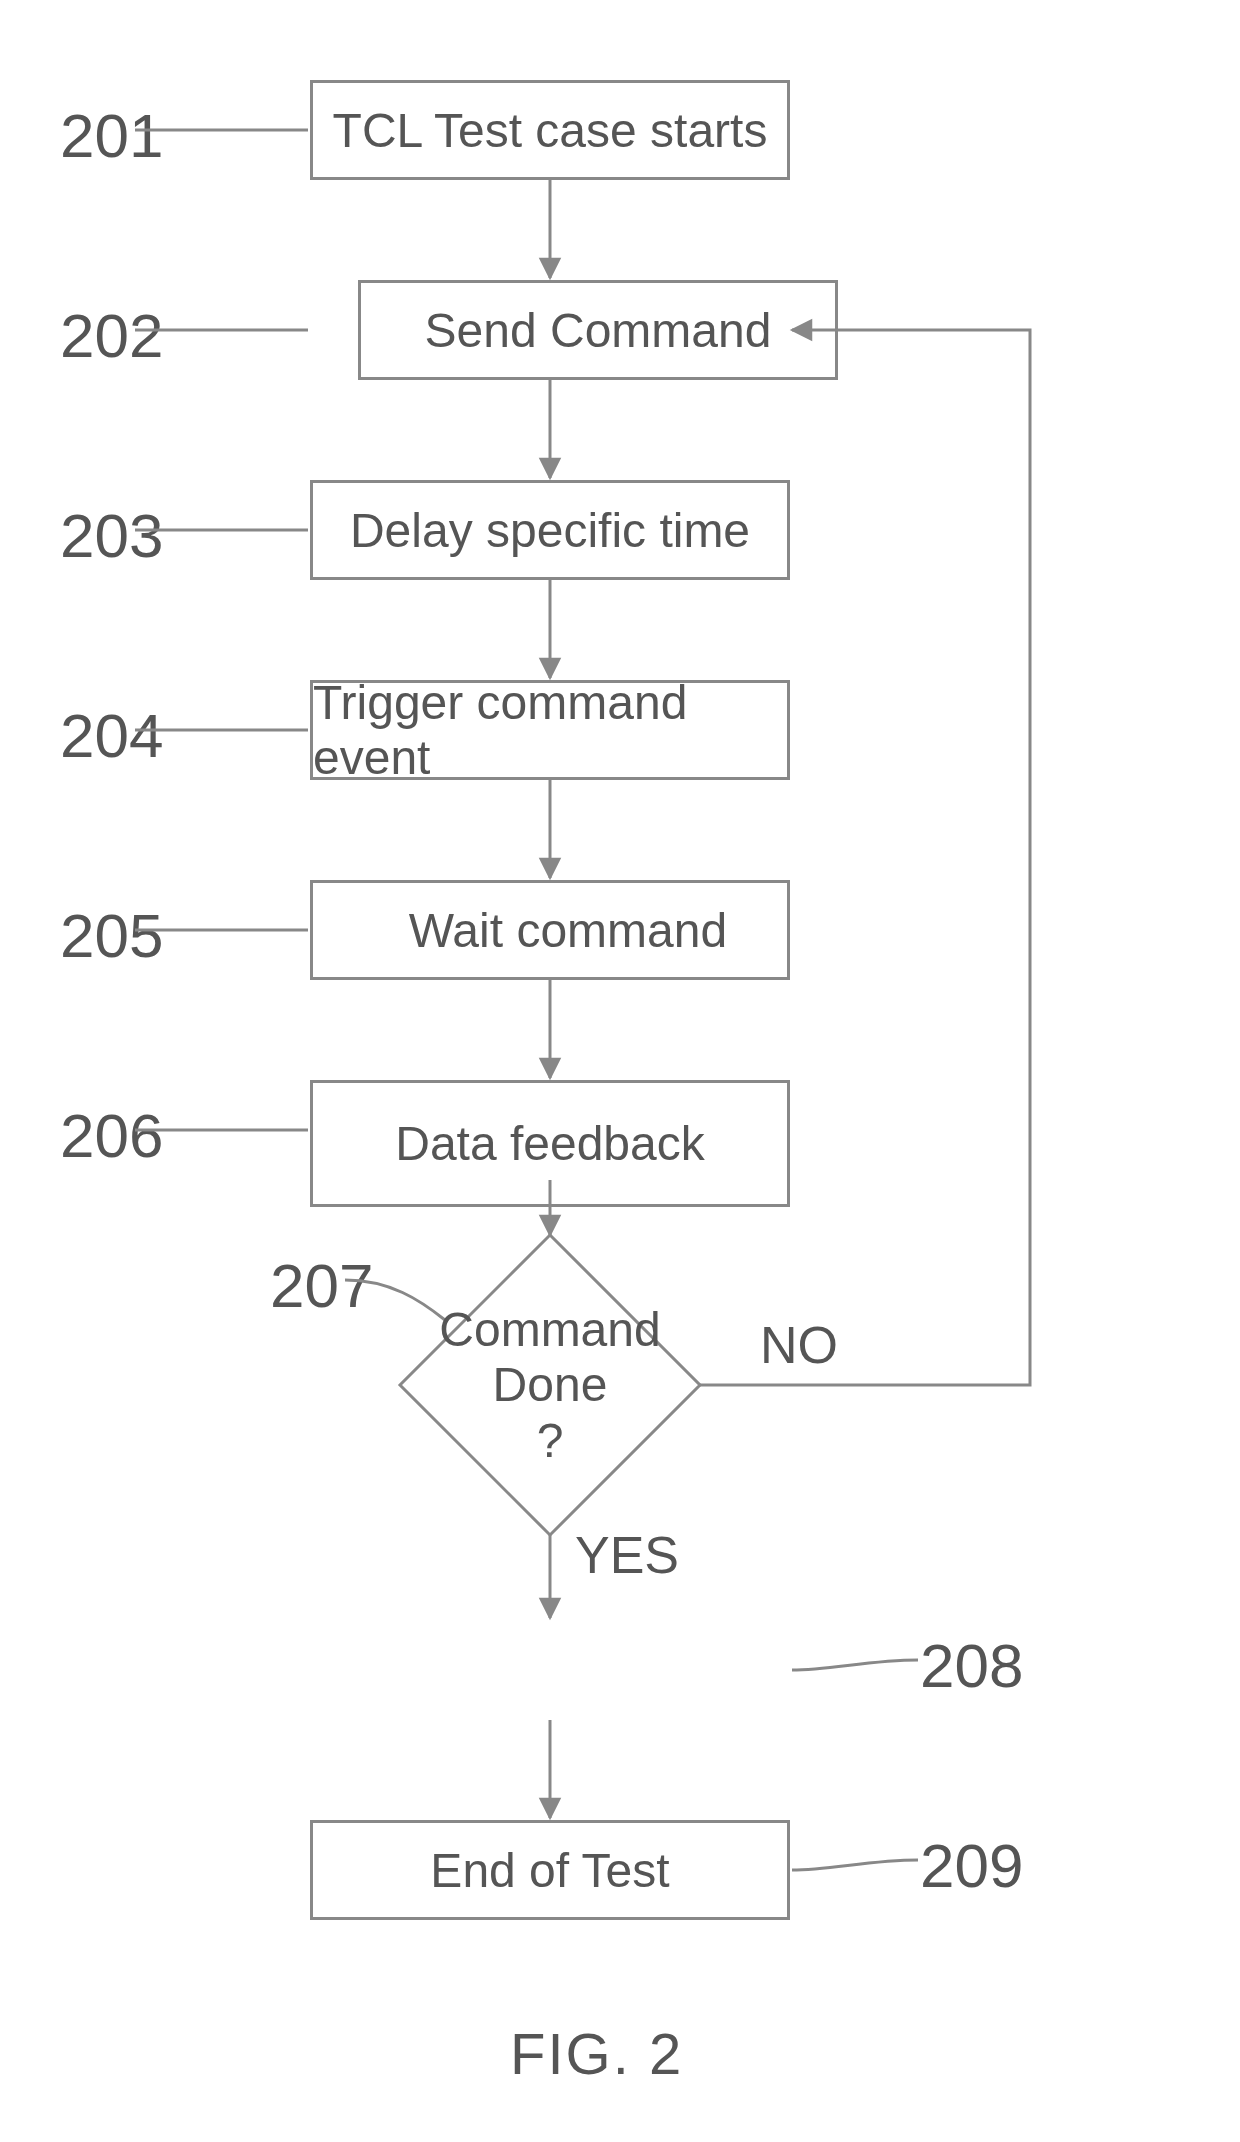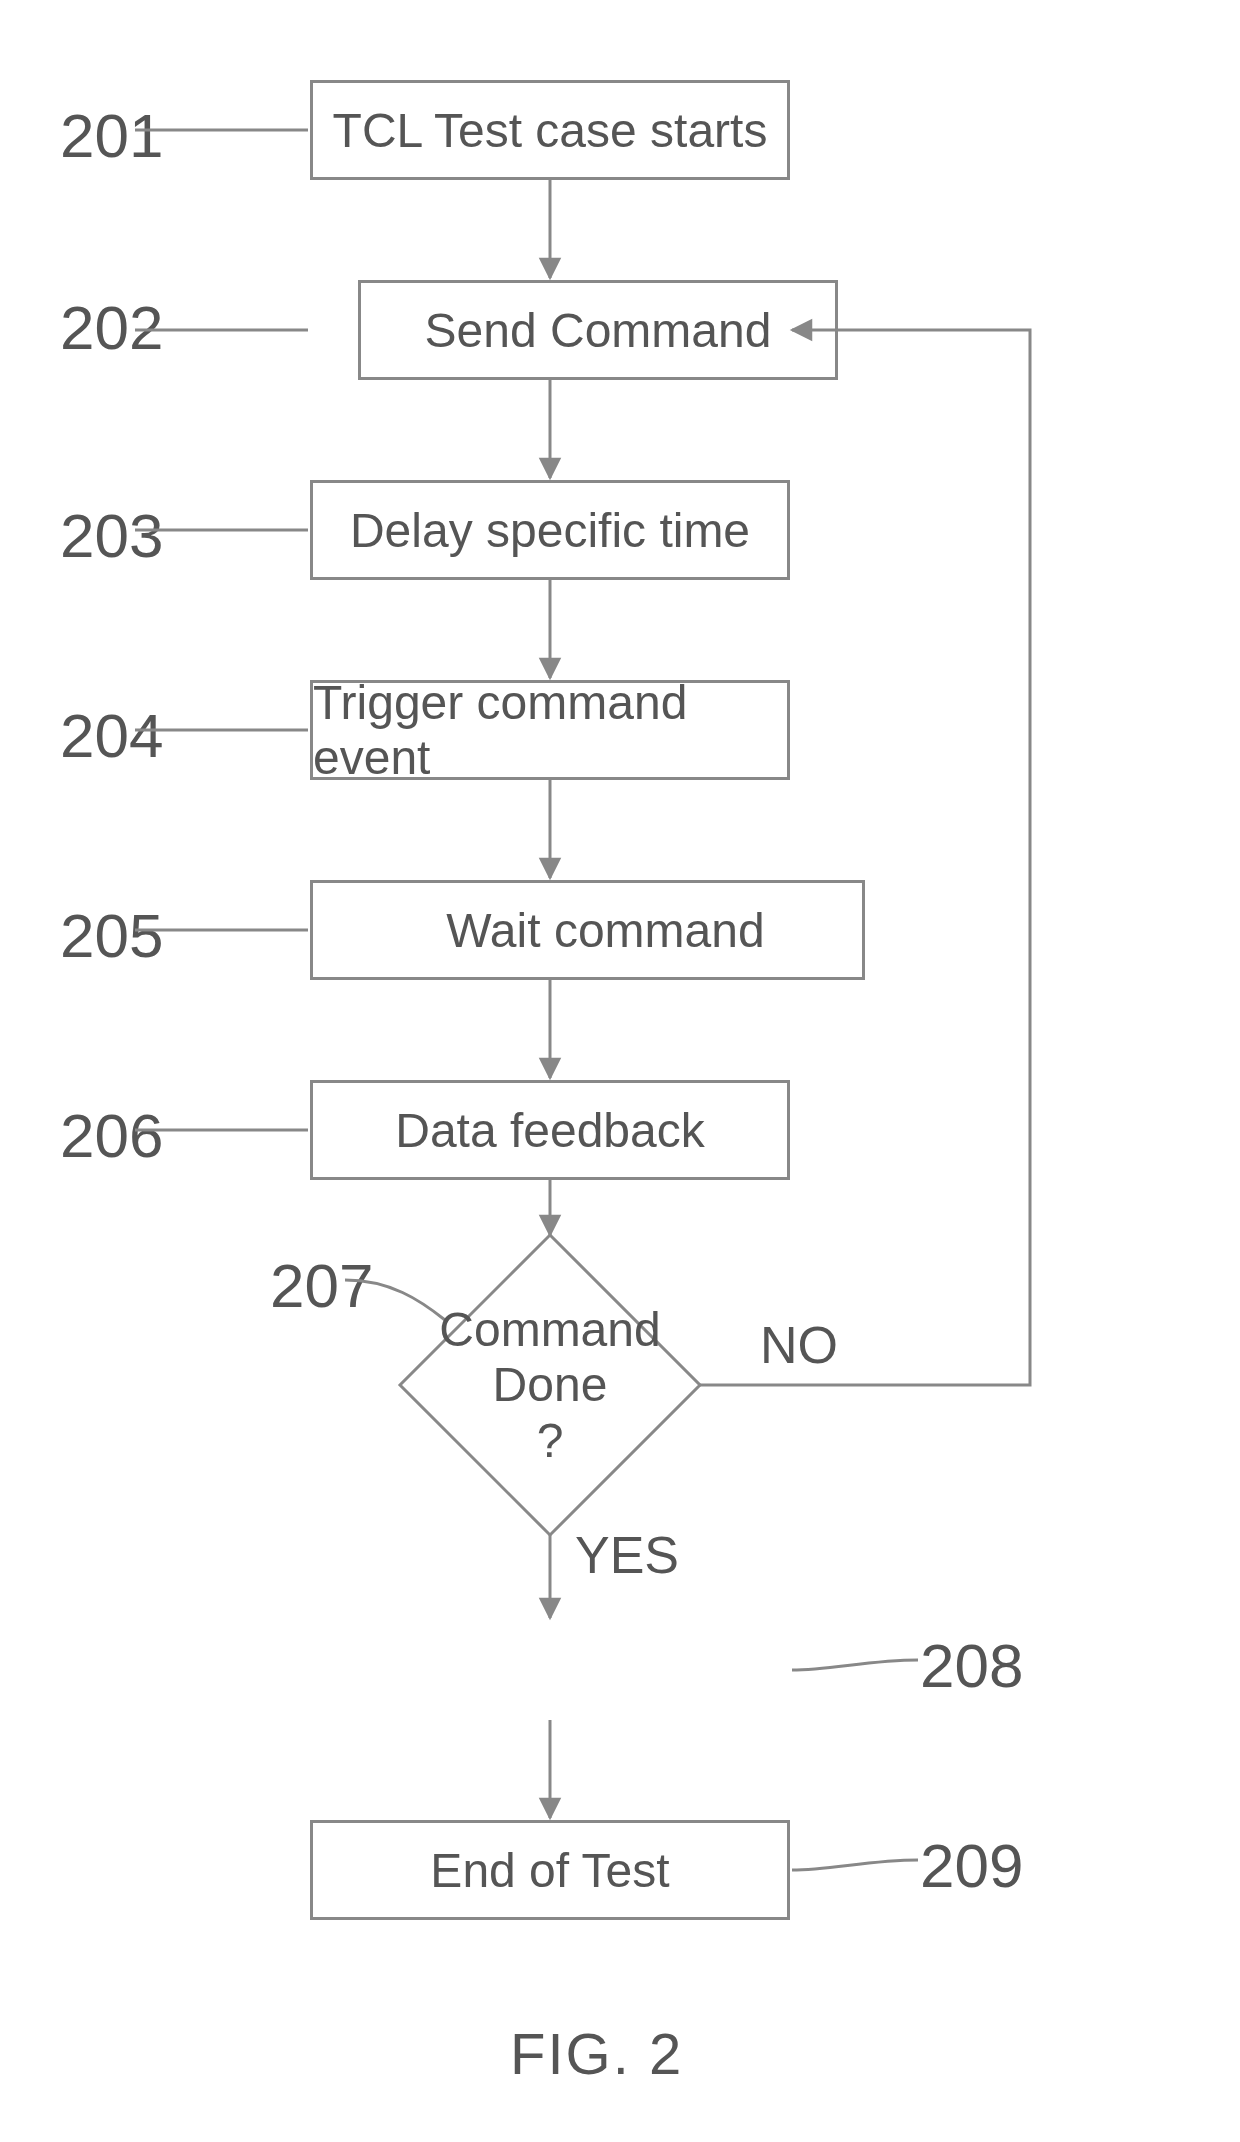--- a/index.html
+++ b/index.html
@@ -80,46 +80,46 @@
   </div>
 
   <div class="box" style="left:310px; top:480px; width:480px; height:100px;">
     <span>Delay specific time</span>
   </div>
 
   <div class="box" style="left:310px; top:680px; width:480px; height:100px;">
     <span>Trigger command event</span>
   </div>
 
-  <div class="box" style="left:310px; top:880px; width:555px; height:100px;padding-left:36px;">
+  <div class="box" style="left:310px; top:880px; width:480px; height:100px;padding-left:36px;">
     <span>Wait command</span>
   </div>
 
-  <div class="box" style="left:310px; top:1080px; width:480px; height:100px;text-align:right;">
+  <div class="box" style="left:310px; top:1080px; width:480px; height:127px;text-align:right;">
     <span>Data feedback</span>
   </div>
 
   <div class="diamond" style="left:395px; top:1230px;">
     <svg width="310" height="310" viewBox="0 0 310 310">
       <polygon points="155,5 305,155 155,305 5,155" fill="#ffffff" stroke="#888" stroke-width="3"></polygon>
     </svg>
     <div class="dtext">
       <div>Command</div>
       <div>Done</div>
       <div>?</div>
     </div>
   </div>
 
 
   <div class="box" style="left:310px; top:1820px; width:480px; height:100px;">
     <span>End of Test</span>
   </div>
 
   <div class="label-num" style="left:60px; top:100px;">201</div>
-  <div class="label-num" style="left:60px; top:292px;">202</div>
+  <div class="label-num" style="left:60px; top:300px;">202</div>
   <div class="label-num" style="left:60px; top:500px;">203</div>
   <div class="label-num" style="left:60px; top:700px;">204</div>
   <div class="label-num" style="left:60px; top:900px;">205</div>
   <div class="label-num" style="left:60px; top:1100px;">206</div>
   <div class="label-num" style="left:270px; top:1250px;">207</div>
   <div class="label-num" style="left:920px; top:1630px;">208</div>
   <div class="label-num" style="left:920px; top:1830px;">209</div>
 
   <div class="edge-label" style="left:575px; top:1525px;">YES</div>
   <div class="edge-label" style="left:760px; top:1315px;">NO</div>

